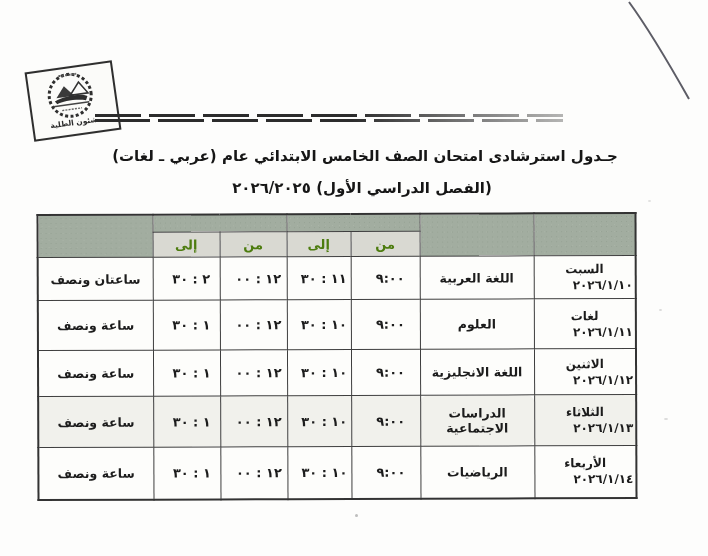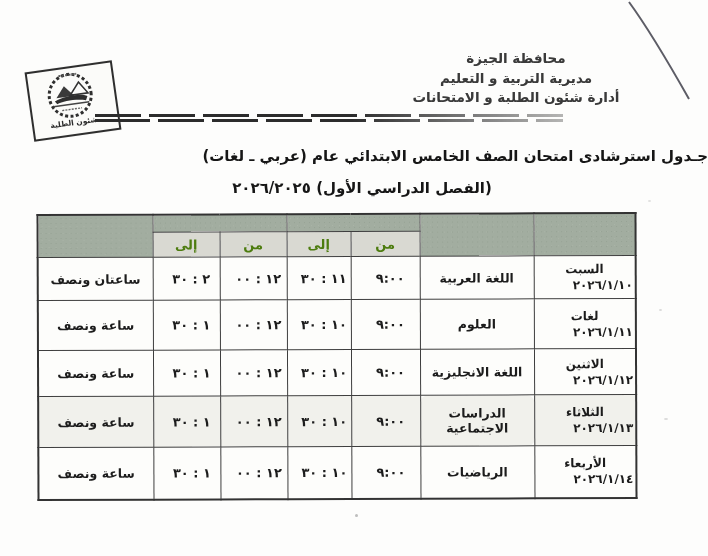--- a/index.html
+++ b/index.html
@@ -31,21 +31,21 @@
   .stamp svg{display:block}
   
   .divider{position:absolute;left:95px;top:114px;width:468px;height:10px;
     -webkit-mask-image:linear-gradient(90deg,#000 55%,rgba(0,0,0,.6) 82%,rgba(0,0,0,.35));
     mask-image:linear-gradient(90deg,#000 55%,rgba(0,0,0,.6) 82%,rgba(0,0,0,.35));
   }
   .divider .bar{height:3.2px;margin-bottom:1.8px;
     background:repeating-linear-gradient(90deg,#2c2c2c 0 46px,rgba(0,0,0,0) 46px 54px);}
   .divider .bar.b2{background-position:9px 0;}
   
-  .title1{position:absolute;left:22px;top:147px;width:686px;
+  .title1{position:absolute;left:22px;top:147px;width:686px;text-align:center;
     direction:rtl;font-weight:bold;font-size:15px;color:#161616;}
   .title2{position:absolute;left:12px;top:179px;width:700px;text-align:center;
     direction:rtl;font-weight:bold;font-size:15px;color:#161616;}
   
   .exam-table{
     position:absolute;left:37px;top:213px;
     width:598px;border-collapse:collapse;table-layout:fixed;
     direction:rtl;transform:rotate(-.2deg);
     border:2.2px solid #333;
     background:#fdfdfb;
@@ -73,25 +73,20 @@
 </style>
 </head>
 <body>
 
 <div class="page">
 
   <svg class="corner-svg" width="708" height="556">
     <path d="M629 2 C 648 28, 667 60, 689 99" stroke="#41414b" stroke-width="2" fill="none" opacity="0.85"></path>
   </svg>
 
-  <div class="org-block">
-    <div>محافظة الجيزة</div>
-    <div>مديرية التربية و التعليم</div>
-    <div>أدارة شئون الطلبة و الامتحانات</div>
-  </div>
 
   <div class="stamp">
     <svg width="80" height="62" viewBox="0 0 80 62">
 
       <circle cx="40" cy="27" r="21" fill="none" stroke="#2f2f2f" stroke-width="3" stroke-dasharray="3 2.4"></circle>
 
       <path d="M26 28 L35 17 L44 28 Z" fill="#3a3a3a"></path>
       <path d="M40 27 L50 15 L58 27 Z" fill="none" stroke="#333" stroke-width="1.6"></path>
       <path d="M24 31 C 34 27, 50 26, 57 30 L55 34 C 44 31, 32 32, 26 34 Z" fill="#2f2f2f"></path>
       <line x1="22" y1="36" x2="58" y2="36" stroke="#444" stroke-width="1.4"></line>

